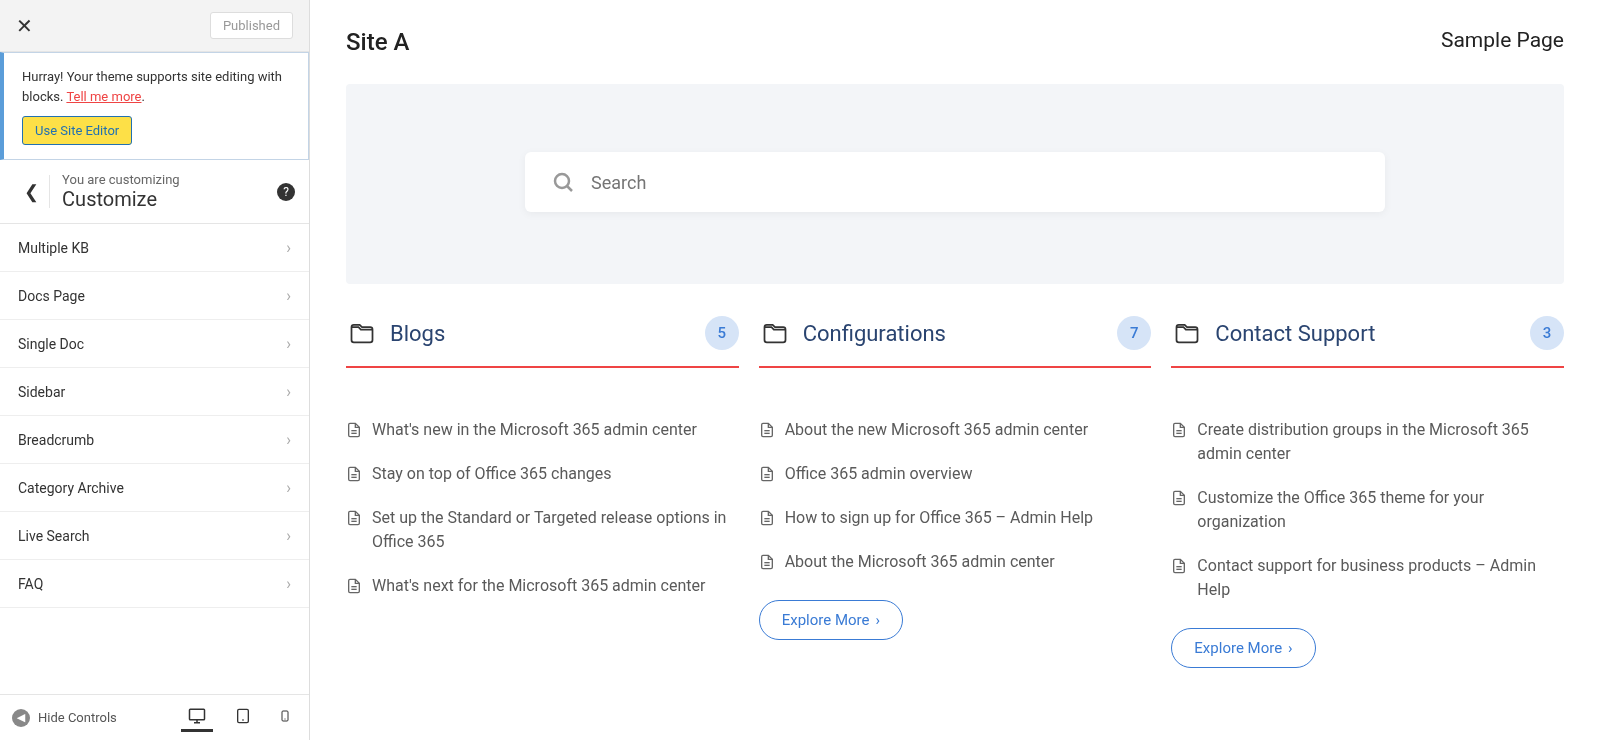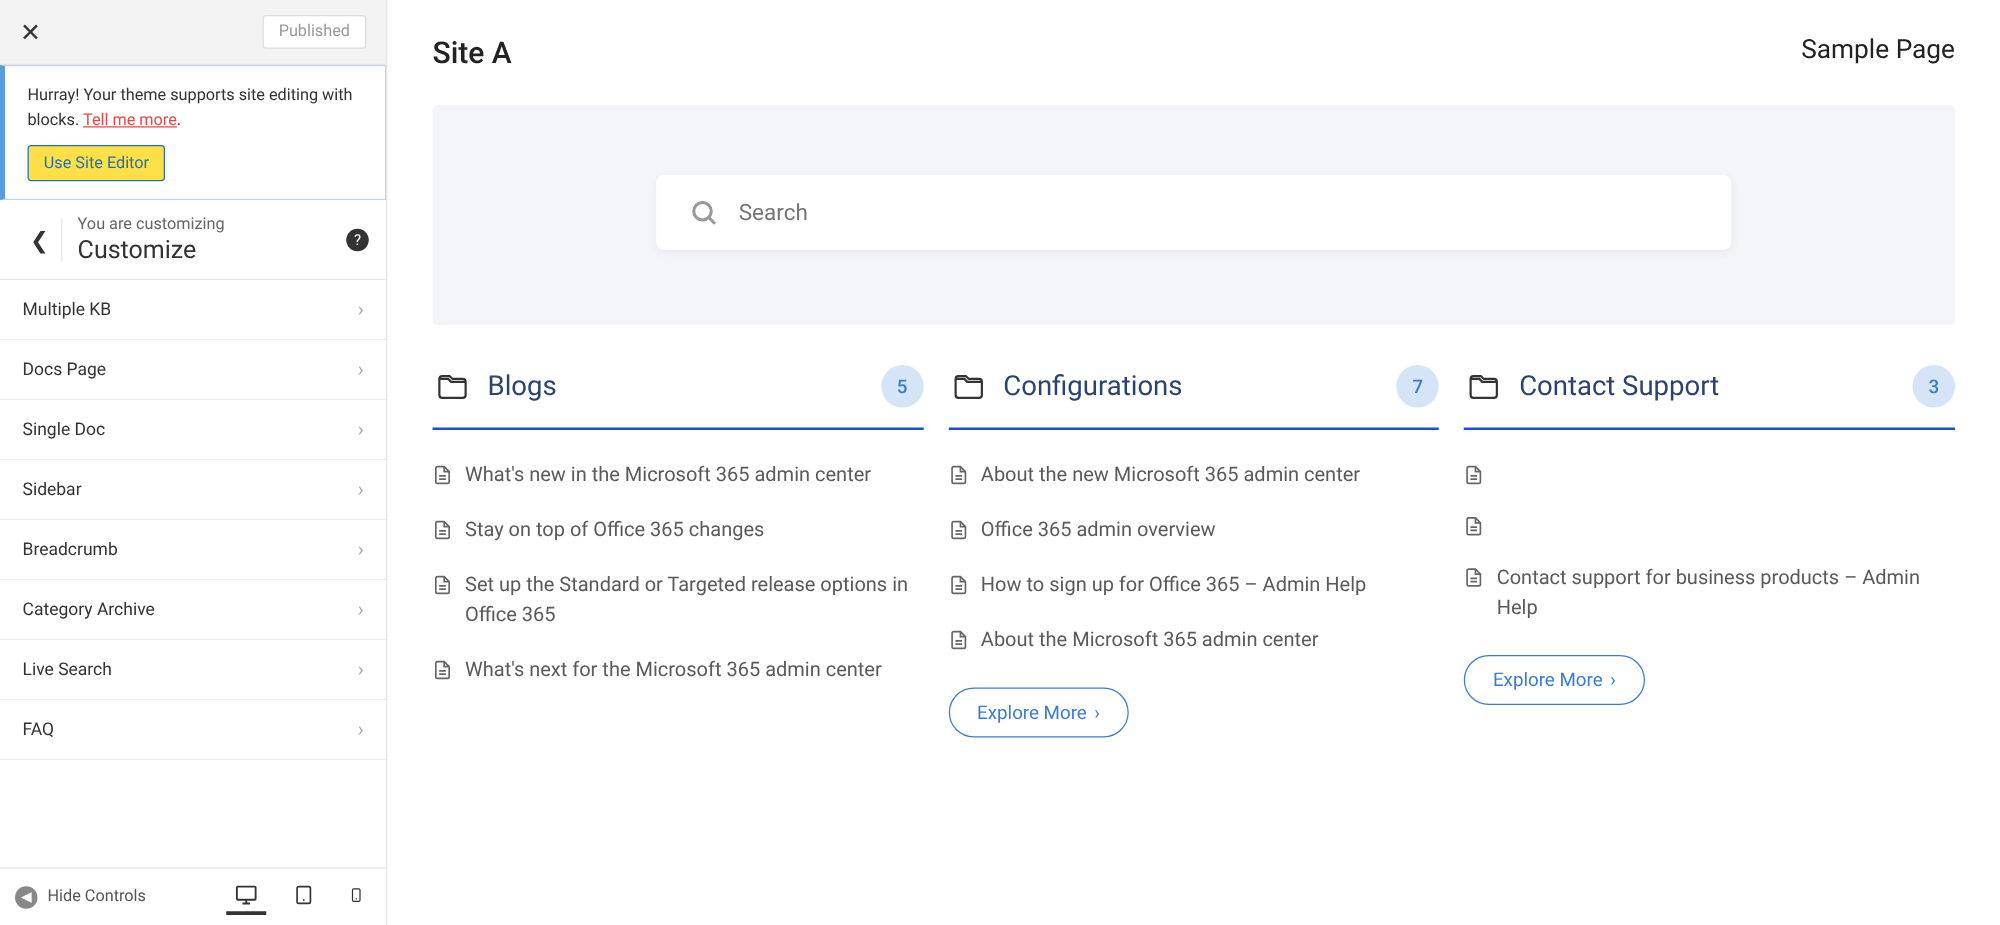--- a/index.html
+++ b/index.html
@@ -33,27 +33,27 @@
     .device-icon { color: #333; cursor: pointer; padding: 4px 6px; }
     .device-icon.active { border-bottom: 3px solid #333; }
     
     
     .preview { flex: 1; overflow-y: auto; background: #fff;}
     .preview-header { display: flex; justify-content: space-between; padding: 28px 36px; }
     .site-title { font-size: 24px; font-weight: 500; color: #222; }
     .site-link { font-size: 21px; color: #222; cursor: pointer; }
     
     .search-section { background: #f3f5f8; padding: 56px 36px 60px; margin: 0 36px 0; border-radius: 4px;}
-    .search-box { background: #fff; margin: 0 auto; max-width: 860px; display: flex; padding: 18px 26px; border-radius: 6px; box-shadow: 0 2px 8px rgba(0,0,0,0.05); }
+    .search-box { background: #fff; margin: 12px auto; max-width: 860px; display: flex; padding: 18px 26px; border-radius: 6px; box-shadow: 0 2px 8px rgba(0,0,0,0.05); }
     .search-icon { color: #999; margin-right: 16px; }
     .search-input { border: none; font-size: 18px; color: #666; flex: 1; outline: none; }
     
     .cards { display: flex; gap: 20px; padding: 24px 36px; }
     .card { flex: 1; min-width: 0;}
-    .card-hdr { display: flex; align-items: center; gap: 12px; padding: 8px 0 16px; border-bottom: 2px solid #1d4ed8; margin-bottom: 14px; }
+    .card-hdr { display: flex; align-items: center; gap: 12px; padding: 8px 0 16px; border-bottom: 2px solid #ef4444; margin-bottom: 40px; }
     .card-title { font-size: 22px; color: #2a4470; font-weight: 400; flex: 1; cursor: pointer; }
     .count-badge { background: #d6e4f7; color: #3a7bd5; width: 34px; height: 34px; border-radius: 50%; text-align: center; line-height: 34px; font-size: 15px; font-weight: 500; }
     .folder-icon { color: #333; }
     .doc-list { list-style: none; }
     .doc-item { display: flex; align-items: flex-start; gap: 10px; padding: 10px 0; color: #5a5a5a; font-size: 16px; line-height: 1.5; cursor: pointer; }
     .doc-icon { color: #666; margin-top: 3px; flex-shrink: 0; }
     .explore-btn { display: inline-flex; align-items: flex-start; gap: 6px; border: 1px solid #3a7bd5; color: #3a7bd5; background: #fff; padding: 10px 22px; border-radius: 30px; font-size: 15px; cursor: pointer; margin-top: 16px; }
     
     svg { display: block; }
   </style>
@@ -300,30 +300,32 @@
        <ul class="doc-list">
           <li class="doc-item">
        <span class="doc-icon">
               <svg width="16" height="18" viewBox="0 0 24 24" fill="none" stroke="currentColor" stroke-width="2">
                 <path d="M14 2H6a2 2 0 0 0-2 2v16a2 2 0 0 0 2 2h12a2 2 0 0 0 2-2V8z"></path>
                 <polyline points="14 2 14 8 20 8"></polyline>
                 <line x1="8" y1="13" x2="16" y2="13"></line>
                 <line x1="8" y1="17" x2="16" y2="17"></line>
               </svg>
             </span>
-     </li>
-          <li class="doc-item">
-       <span class="doc-icon">
-              <svg width="16" height="18" viewBox="0 0 24 24" fill="none" stroke="currentColor" stroke-width="2">
-                <path d="M14 2H6a2 2 0 0 0-2 2v16a2 2 0 0 0 2 2h12a2 2 0 0 0 2-2V8z"></path>
-                <polyline points="14 2 14 8 20 8"></polyline>
-                <line x1="8" y1="13" x2="16" y2="13"></line>
-                <line x1="8" y1="17" x2="16" y2="17"></line>
-              </svg>
-            </span>
+       <span>Create distribution groups in the Microsoft 365 admin center</span>
+     </li>
+          <li class="doc-item">
+       <span class="doc-icon">
+              <svg width="16" height="18" viewBox="0 0 24 24" fill="none" stroke="currentColor" stroke-width="2">
+                <path d="M14 2H6a2 2 0 0 0-2 2v16a2 2 0 0 0 2 2h12a2 2 0 0 0 2-2V8z"></path>
+                <polyline points="14 2 14 8 20 8"></polyline>
+                <line x1="8" y1="13" x2="16" y2="13"></line>
+                <line x1="8" y1="17" x2="16" y2="17"></line>
+              </svg>
+            </span>
+       <span>Customize the Office 365 theme for your organization</span>
      </li>
           <li class="doc-item">
        <span class="doc-icon">
               <svg width="16" height="18" viewBox="0 0 24 24" fill="none" stroke="currentColor" stroke-width="2">
                 <path d="M14 2H6a2 2 0 0 0-2 2v16a2 2 0 0 0 2 2h12a2 2 0 0 0 2-2V8z"></path>
                 <polyline points="14 2 14 8 20 8"></polyline>
                 <line x1="8" y1="13" x2="16" y2="13"></line>
                 <line x1="8" y1="17" x2="16" y2="17"></line>
               </svg>
             </span>

